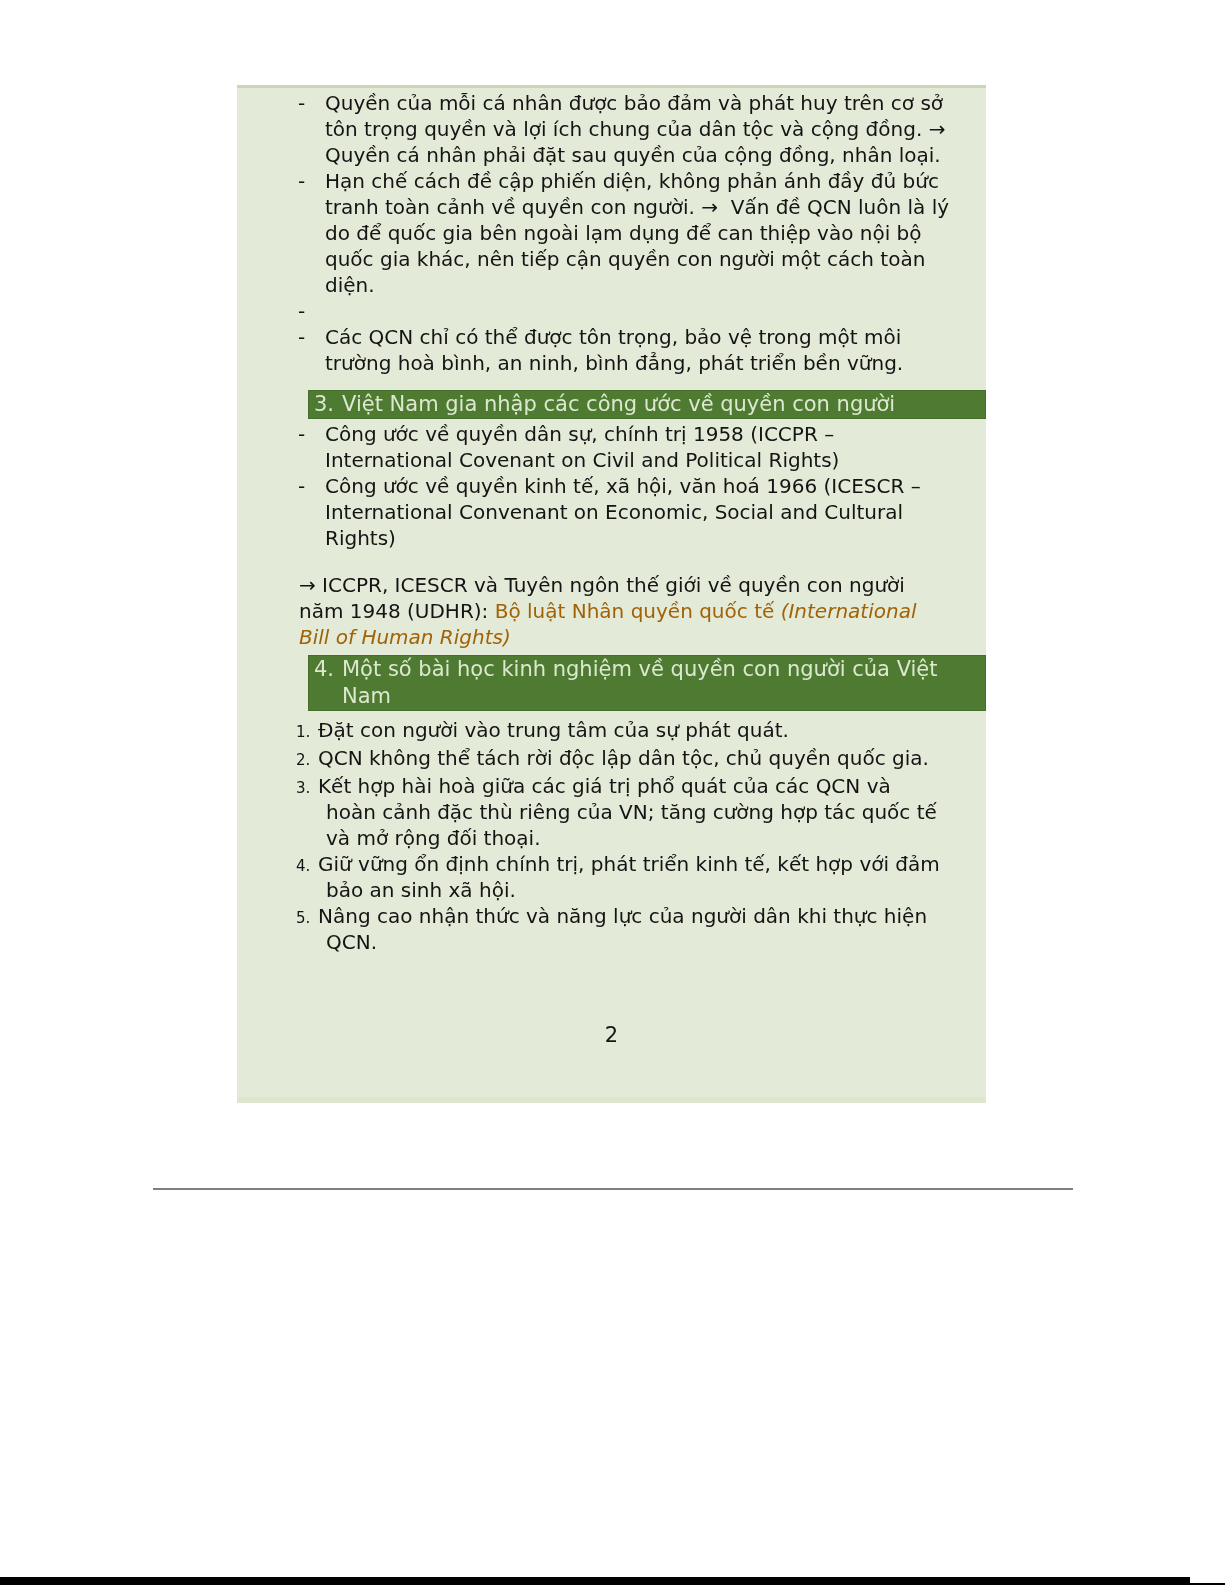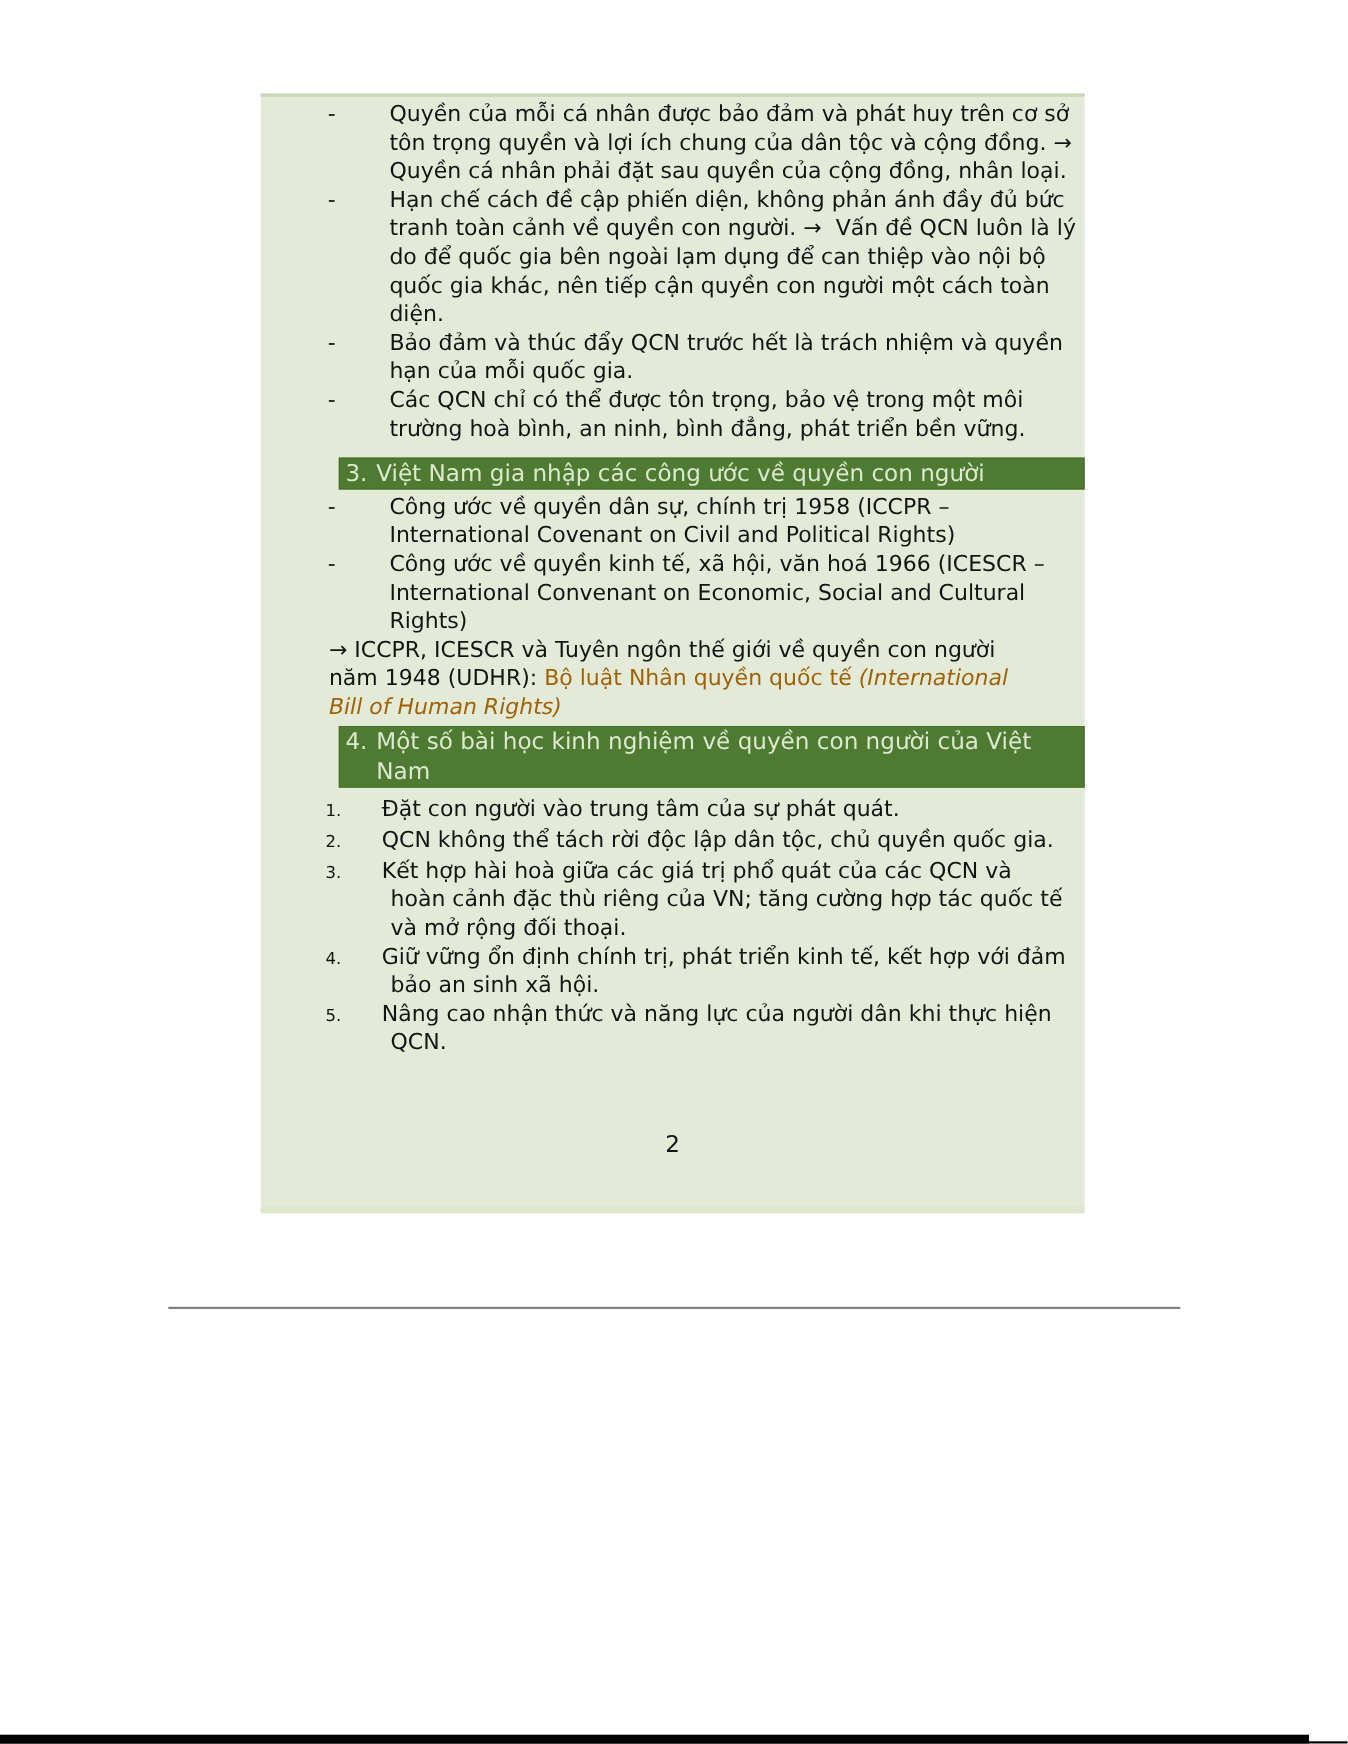--- a/index.html
+++ b/index.html
@@ -23,21 +23,21 @@
     border-bottom: 6px solid #dde7cd;
     box-sizing: border-box;
     padding-top: 2px;
     font-size: 20px;
     line-height: 26px;
   }
 
   .dash-list { margin: 0; }
   .dash-item { display: flex; padding-left: 61px; }
   .dash { width: 27px; flex: none; }
-  .txt { white-space: pre; margin-left: 29px; }
+  .txt { white-space: pre; }
 
   .conventions { margin-top: 2px; }
 
   
   .hbar {
     margin-left: 71px;
     background: #4e7b31;
     border: 1px solid #466e2b;
     color: #dde8d0;
     display: flex;
@@ -45,20 +45,21 @@
     line-height: 27px;
     padding-left: 5px;
     box-sizing: border-box;
   }
   .hbar3 { margin-top: 14px; }
   .hbar4 { margin-top: 5px; }
   .hnum { width: 28px; flex: none; }
   .htxt { white-space: pre; }
 
   .para {
+    margin-top: 21px;
     padding-left: 62px;
     white-space: pre;
   }
   .green { color: #a16207; }
   .italic { font-style: italic; }
 
   .num-list { margin-top: 6px; }
   .num-item { display: flex; align-items: baseline; padding-left: 59px; }
   .nnum { width: 22px; flex: none; font-size: 15px; }
   .ntxt { padding-left: 8px; text-indent: -8px; white-space: pre; }
@@ -105,22 +106,20 @@
       <div class="dash-item">
         <span class="dash">-</span>
         <span class="txt">Hạn chế cách đề cập phiến diện, không phản ánh đầy đủ bức
 tranh toàn cảnh về quyền con người. →  Vấn đề QCN luôn là lý
 do để quốc gia bên ngoài lạm dụng để can thiệp vào nội bộ
 quốc gia khác, nên tiếp cận quyền con người một cách toàn
 diện.</span>
       </div>
       <div class="dash-item">
         <span class="dash">-</span>
-        <span class="txt">Bảo đảm và thúc đẩy QCN trước hết là trách nhiệm và quyền
-hạn của mỗi quốc gia.</span>
       </div>
       <div class="dash-item">
         <span class="dash">-</span>
         <span class="txt">Các QCN chỉ có thể được tôn trọng, bảo vệ trong một môi
 trường hoà bình, an ninh, bình đẳng, phát triển bền vững.</span>
       </div>
     </div>
 
     <div class="hbar hbar3">
       <span class="hnum">3.</span>

